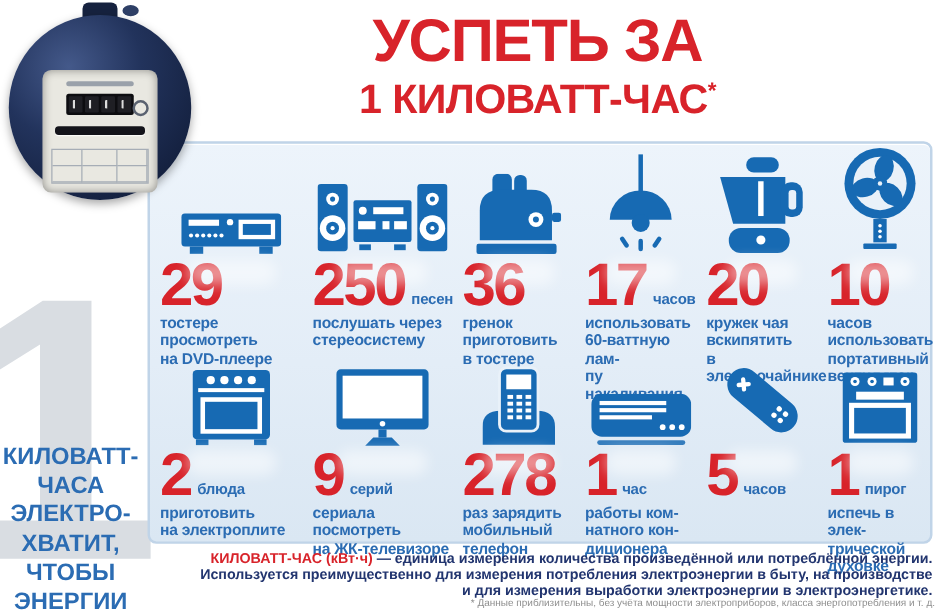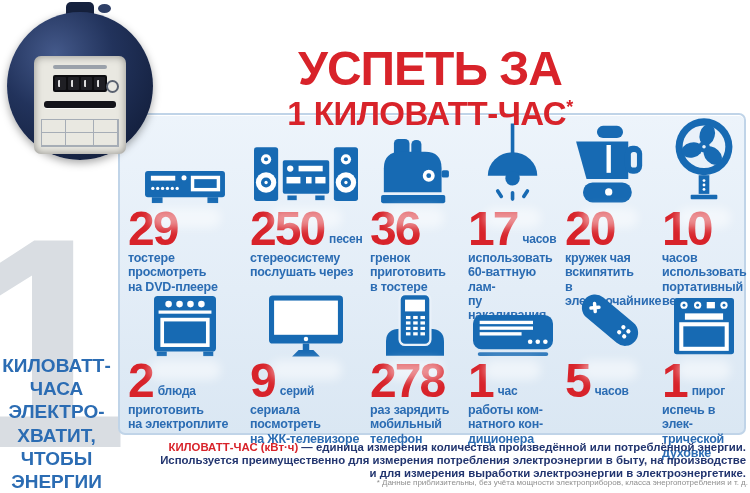--- a/index.html
+++ b/index.html
@@ -1,21 +1,21 @@
 <!DOCTYPE html>
 <html><head>
 <meta charset="utf-8">
 <style>
   html,body{margin:0;padding:0;}
   body{font-family:"Liberation Sans","DejaVu Sans",sans-serif;background:#fff;}
   .stage{position:relative;width:750px;height:493px;overflow:hidden;background:#fff;}
 
   
   .title{position:absolute;left:170px;top:10px;width:520px;text-align:center;color:#d8232a;z-index:3;}
-  .title .l1{font-size:48px;font-weight:bold;letter-spacing:-1px;line-height:1.02;margin-top:35px;}
+  .title .l1{font-size:48px;font-weight:bold;letter-spacing:-1px;line-height:1.02;}
   .title .l2{font-size:33px;font-weight:bold;letter-spacing:-0.5px;line-height:1.0;margin-top:3px;}
   .title sup{font-size:18px;}
 
   
   .big-one{position:absolute;left:-38px;top:193px;font-size:300px;line-height:1;font-weight:bold;
            color:#d9dde2;z-index:0;}
   .left-caption{position:absolute;left:0px;top:354px;width:113px;text-align:center;z-index:2;
                 color:#2b6cb3;font-weight:bold;font-size:19px;line-height:1.22;}
 
   
@@ -172,22 +172,22 @@
               <rect x="66" y="32" width="11" height="7" class="w"></rect>
             <rect x="36" y="52" width="10" height="5" class="b"></rect>
               <rect x="66" y="52" width="10" height="5" class="b"></rect>
           </svg>
         </div>
         <div class="numrow">
             <span class="num">250</span>
             <span class="sideword">песен</span>
           </div>
         <div class="desc">
+          <div>послушать через</div>
           <div>стереосистему</div>
-          <div>послушать через</div>
         </div>
       </div>
 
       <div class="cell row1">
         <div class="icon-wrap">
           <svg width="68" height="66" viewBox="0 0 74 72">
             <rect x="14" y="0" width="17" height="20" rx="5" class="b"></rect>
             <rect x="33" y="1" width="11" height="19" rx="5" class="b"></rect>
             <path d="M3,58 V32 Q3,14 22,14 H48 Q66,14 66,32 V58 Z" class="b"></path>
             <circle cx="52" cy="40" r="6.5" class="w"></circle>

